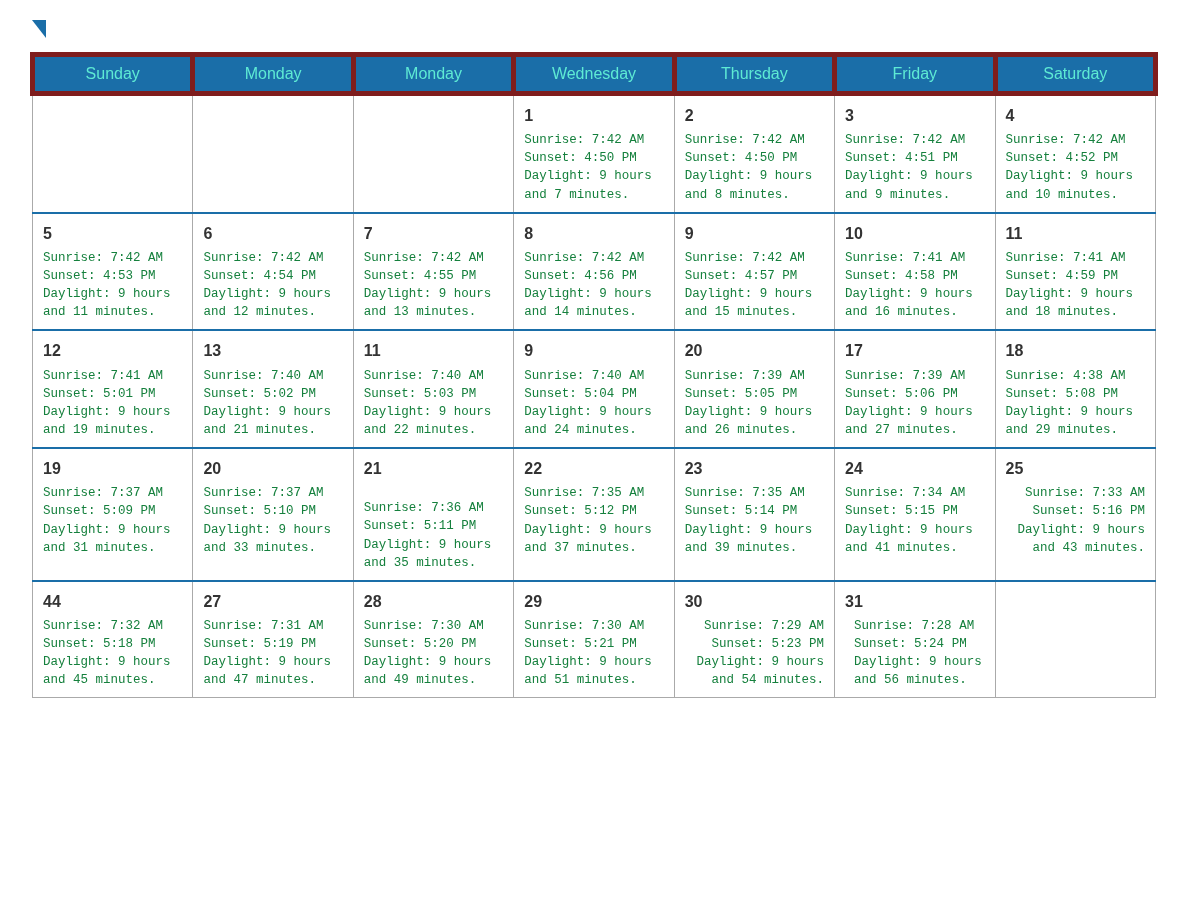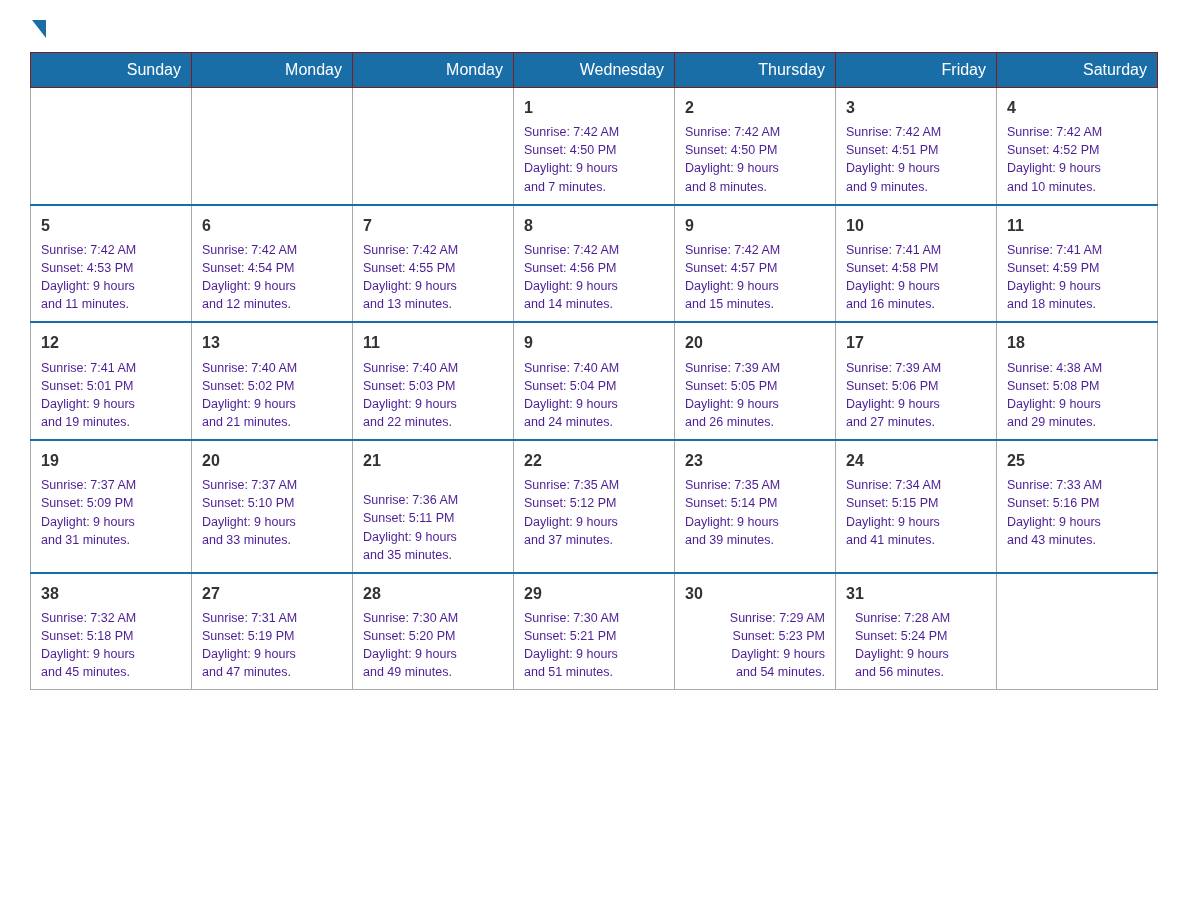--- a/index.html
+++ b/index.html
@@ -52,46 +52,47 @@
       color: #444;
       margin-top: 4px;
     }
     .calendar {
       width: 100%;
       border-collapse: collapse;
       border: 1px solid #aaa;
     }
     .calendar th {
       background-color: #1a6ea8;
-      color: #ffffff;
-      text-align: right;
+      color: #5eead4;
+      text-align: center;
       padding: 8px 10px;
       font-size: 16px;
       font-weight: normal;
-      border: 1px solid #7f1d1d;
+      border: 5px solid #7f1d1d;
     }
     .calendar td {
       vertical-align: top;
       padding: 8px 10px;
       border: 1px solid #aaa;
       width: calc(100% / 7);
       min-height: 100px;
       font-size: 13px;
       color: #333;
       line-height: 1.45;
     }
     .day-number {
       font-size: 16px;
       font-weight: bold;
       display: block;
       margin-bottom: 4px;
     }
     .day-info {
       font-size: 12.5px;
-      color: #4c1d95;
+      color: #15803d;
+      font-family: Liberation Mono, monospace;
     }
     .empty-cell { background: #fff; }
     .row-divider td {
       border-top: 2px solid #1a6ea8;
     }
   </style>
 </head>
 <body>
 
 <div class="header">
@@ -294,29 +295,29 @@
         </td>
         <td>
           <span class="day-number">24</span>
           <div class="day-info" style="white-space: pre-line;">Sunrise: 7:34 AM
 Sunset: 5:15 PM
 Daylight: 9 hours
 and 41 minutes.</div>
         </td>
         <td>
           <span class="day-number">25</span>
-          <div class="day-info" style="white-space: pre-line;">Sunrise: 7:33 AM
+          <div class="day-info" style="white-space: pre-line; text-align: right;">Sunrise: 7:33 AM
 Sunset: 5:16 PM
 Daylight: 9 hours
 and 43 minutes.</div>
         </td>
       </tr>
       <tr class="row-divider">
         <td>
-          <span class="day-number">38</span>
+          <span class="day-number">44</span>
           <div class="day-info" style="white-space: pre-line;">Sunrise: 7:32 AM
 Sunset: 5:18 PM
 Daylight: 9 hours
 and 45 minutes.</div>
         </td>
         <td>
           <span class="day-number">27</span>
           <div class="day-info" style="white-space: pre-line;">Sunrise: 7:31 AM
 Sunset: 5:19 PM
 Daylight: 9 hours

